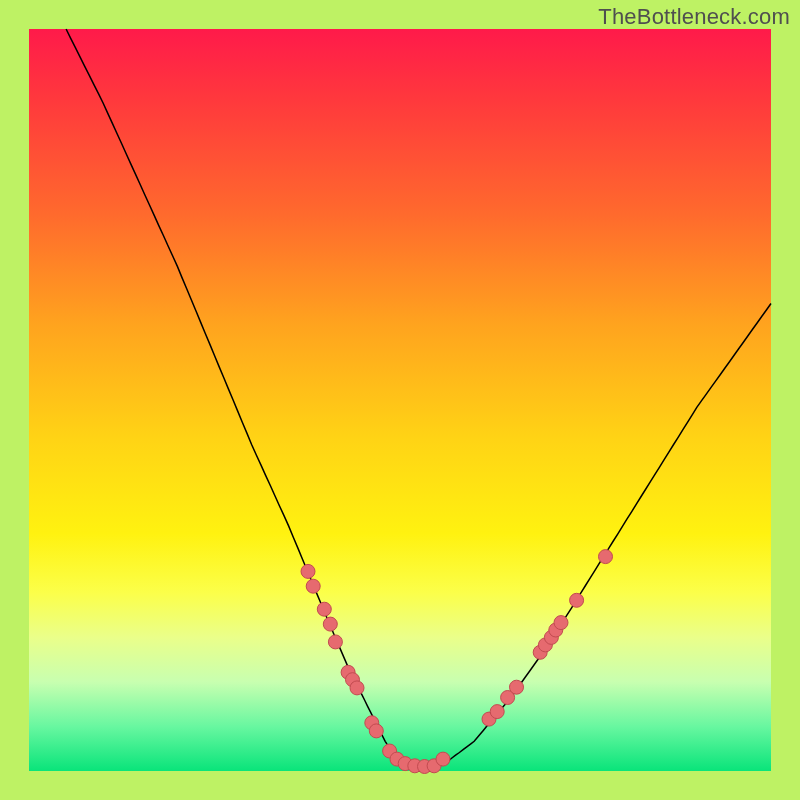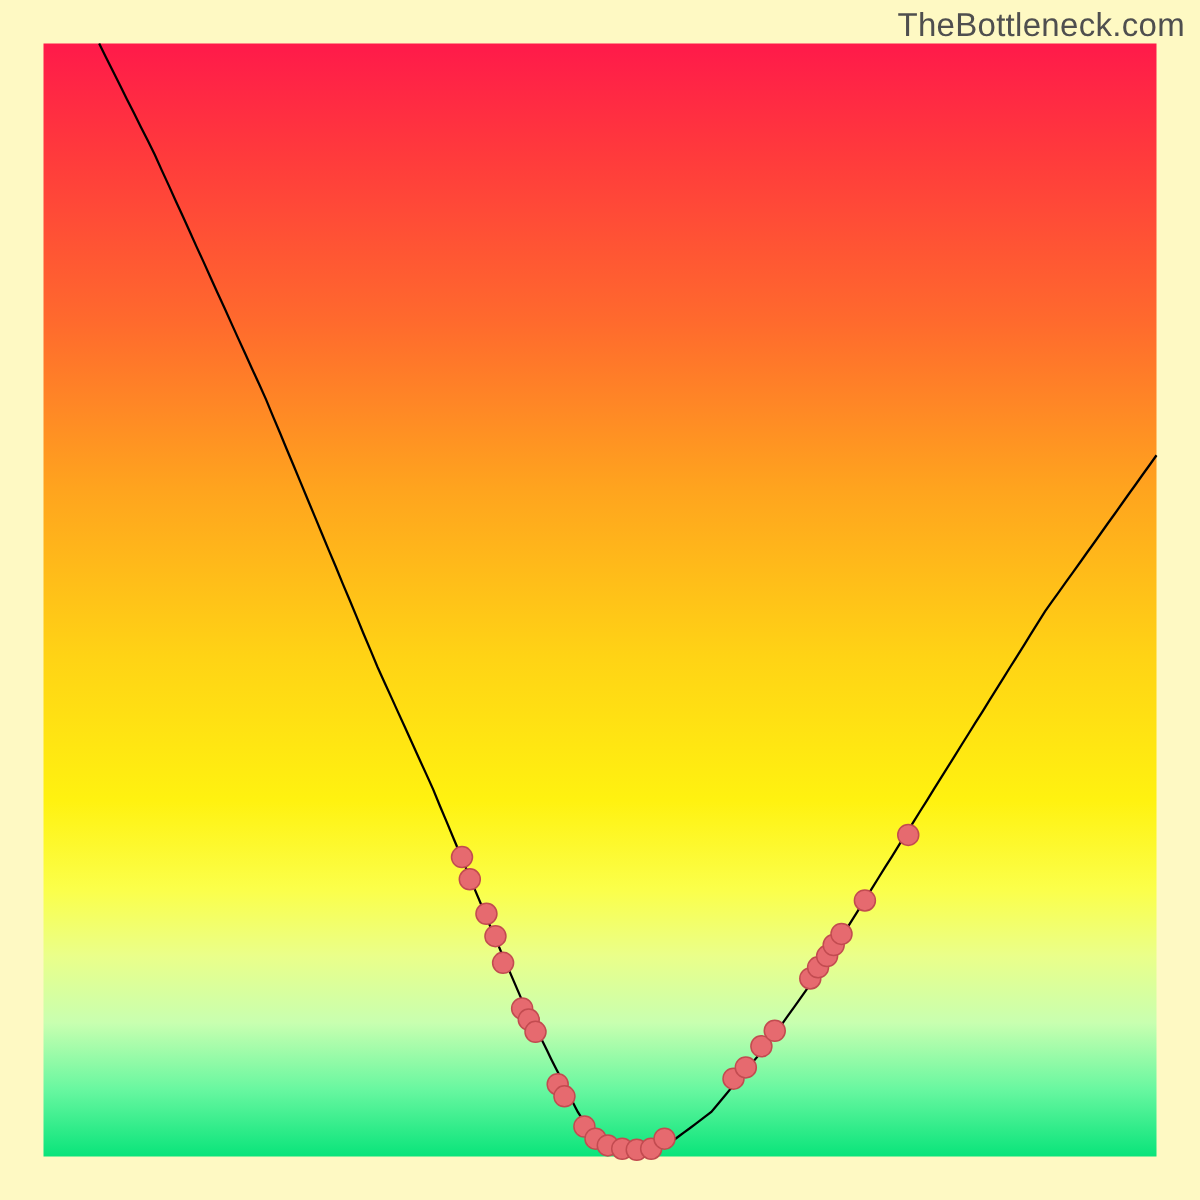--- a/index.html
+++ b/index.html
@@ -8,21 +8,21 @@
     width: 800px;
     height: 800px;
     overflow: hidden;
     background: #000;
     font-family: Arial, Helvetica, sans-serif;
   }
   .frame {
     position: relative;
     width: 800px;
     height: 800px;
-    background: #fef9c3;
+    background: #bef264;
   }
   .plot {
     position: absolute;
     left: 29px;
     top: 29px;
     width: 742px;
     height: 742px;
     background: linear-gradient(to bottom,
       #ff1a4a 0%,
       #ff3a3c 10%,

